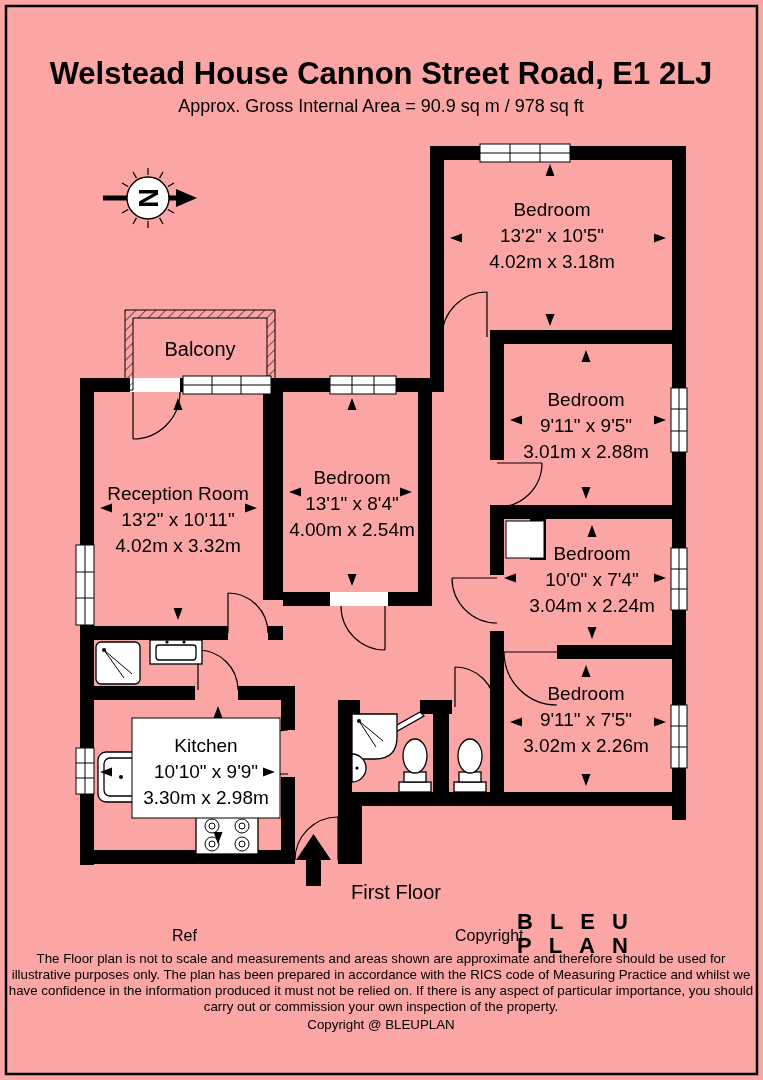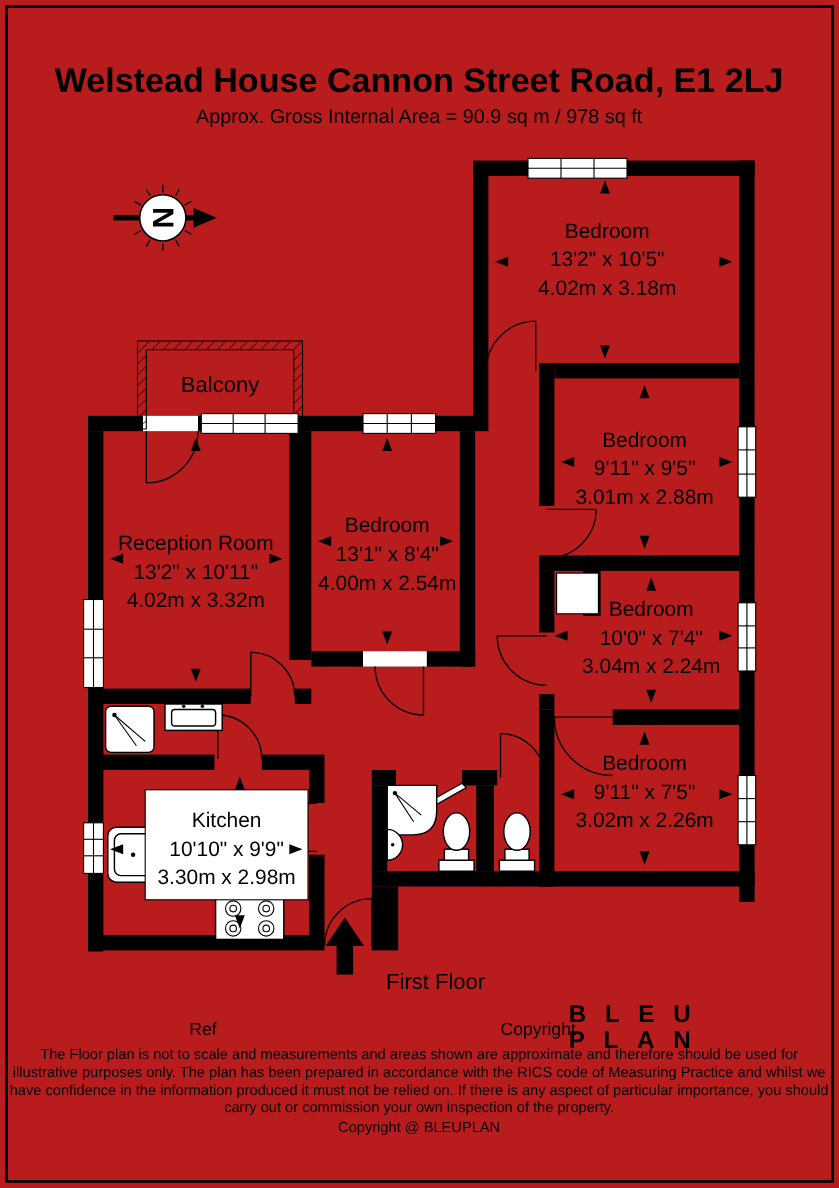--- a/index.html
+++ b/index.html
@@ -1,17 +1,17 @@
 <!DOCTYPE html>
 <html><head>
 <meta charset="utf-8">
 <style>
   html,body{margin:0;padding:0;background:#ffffff;}
   body{font-family:"Liberation Sans", sans-serif;}
-  .page{width:763px;height:1080px;position:relative;margin:0 auto;background:#b91c1c;}
+  .page{width:763px;height:1080px;position:relative;margin:0 auto;background:#fca5a5;}
   svg{display:block;}
   text{fill:#000;}
   .title{font-size:31px;font-weight:bold;}
   .subtitle{font-size:18px;}
   .room-name,.room-dim{font-size:19px;}
   .balcony-label{font-size:20px;}
   .floor-label{font-size:20px;}
   .footer-label{font-size:16px;}
   .logo-line{font-size:22px;font-weight:bold;letter-spacing:17px;}
   .disclaimer{font-size:13.3px;}

